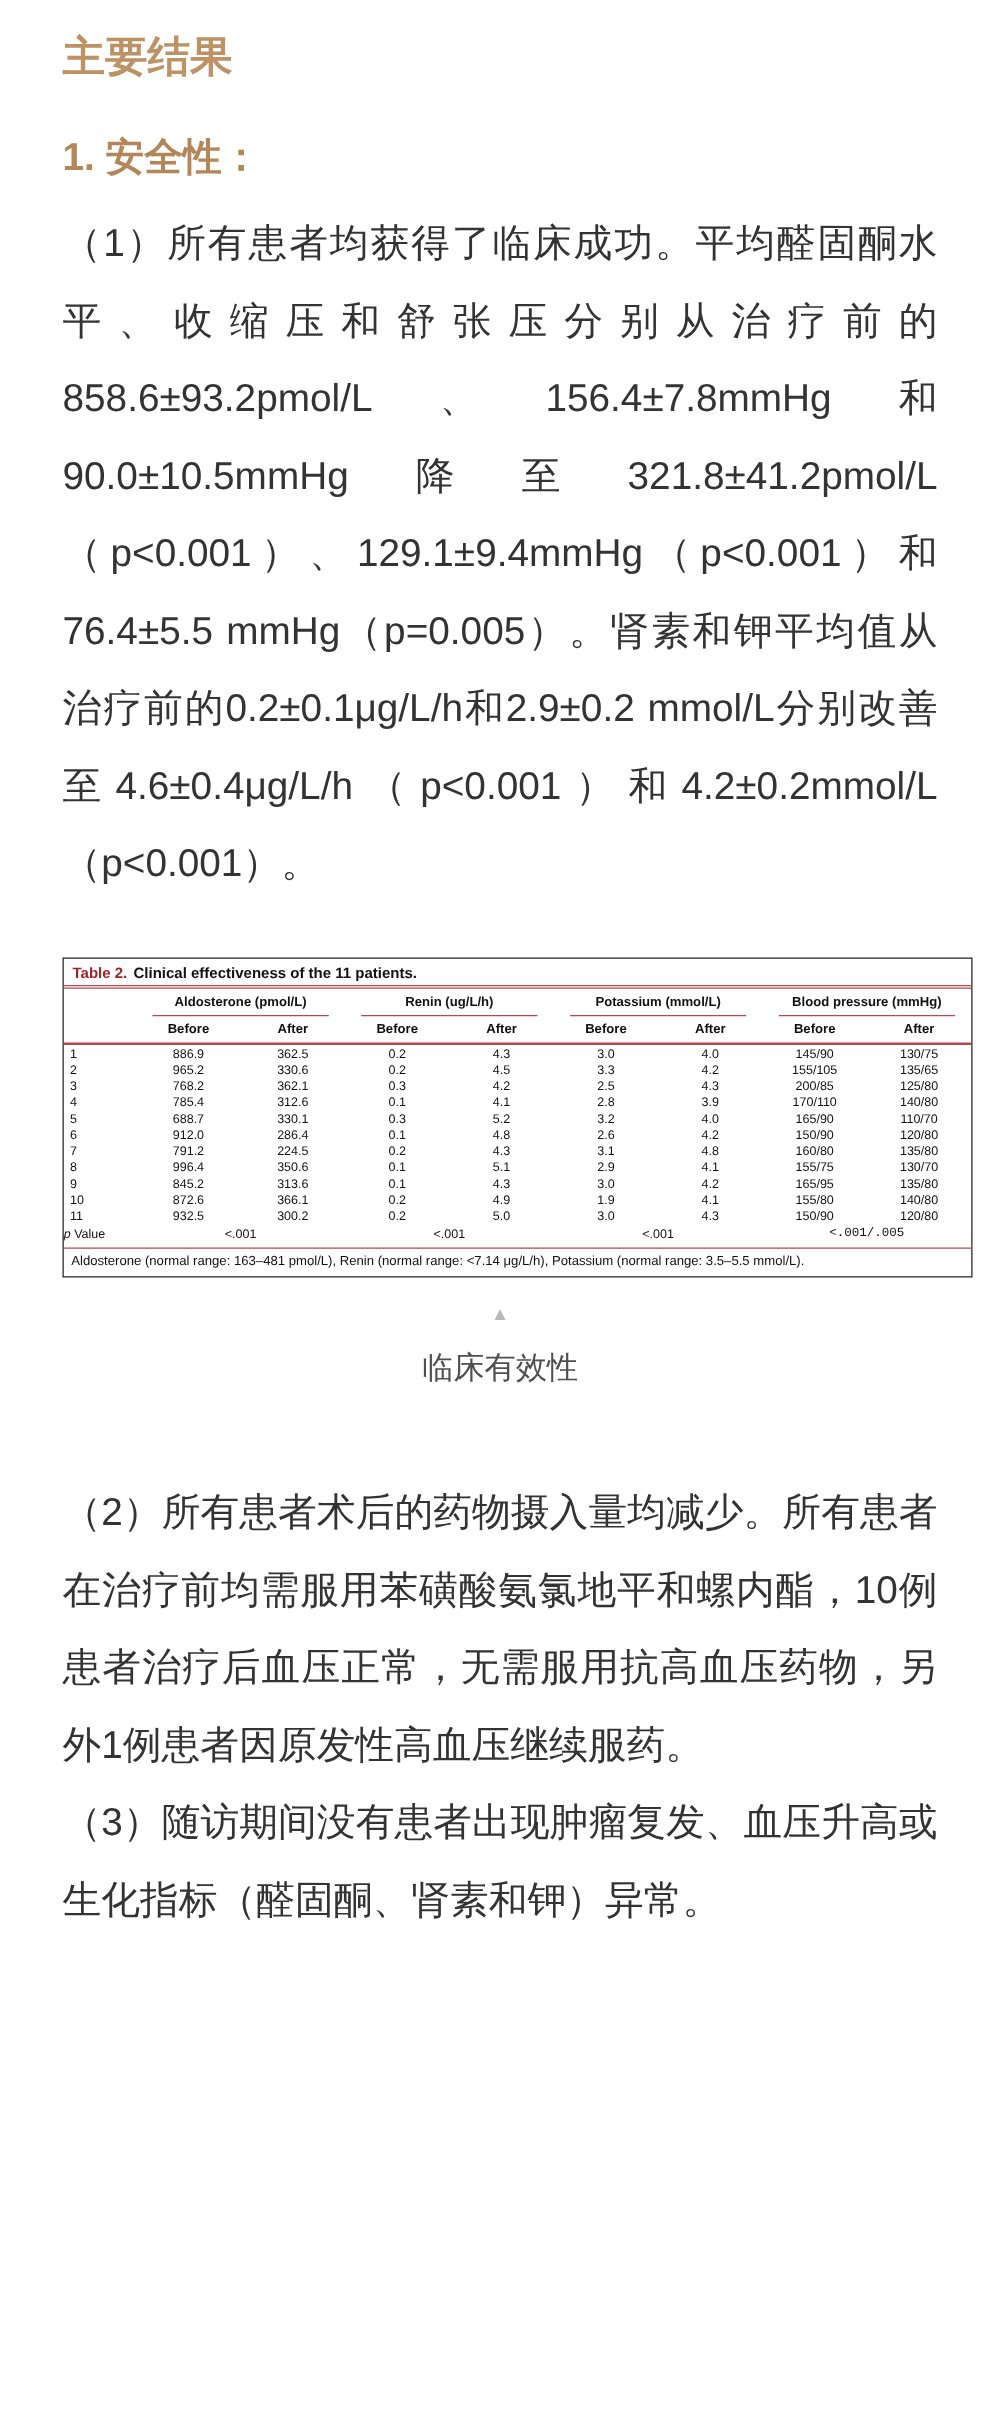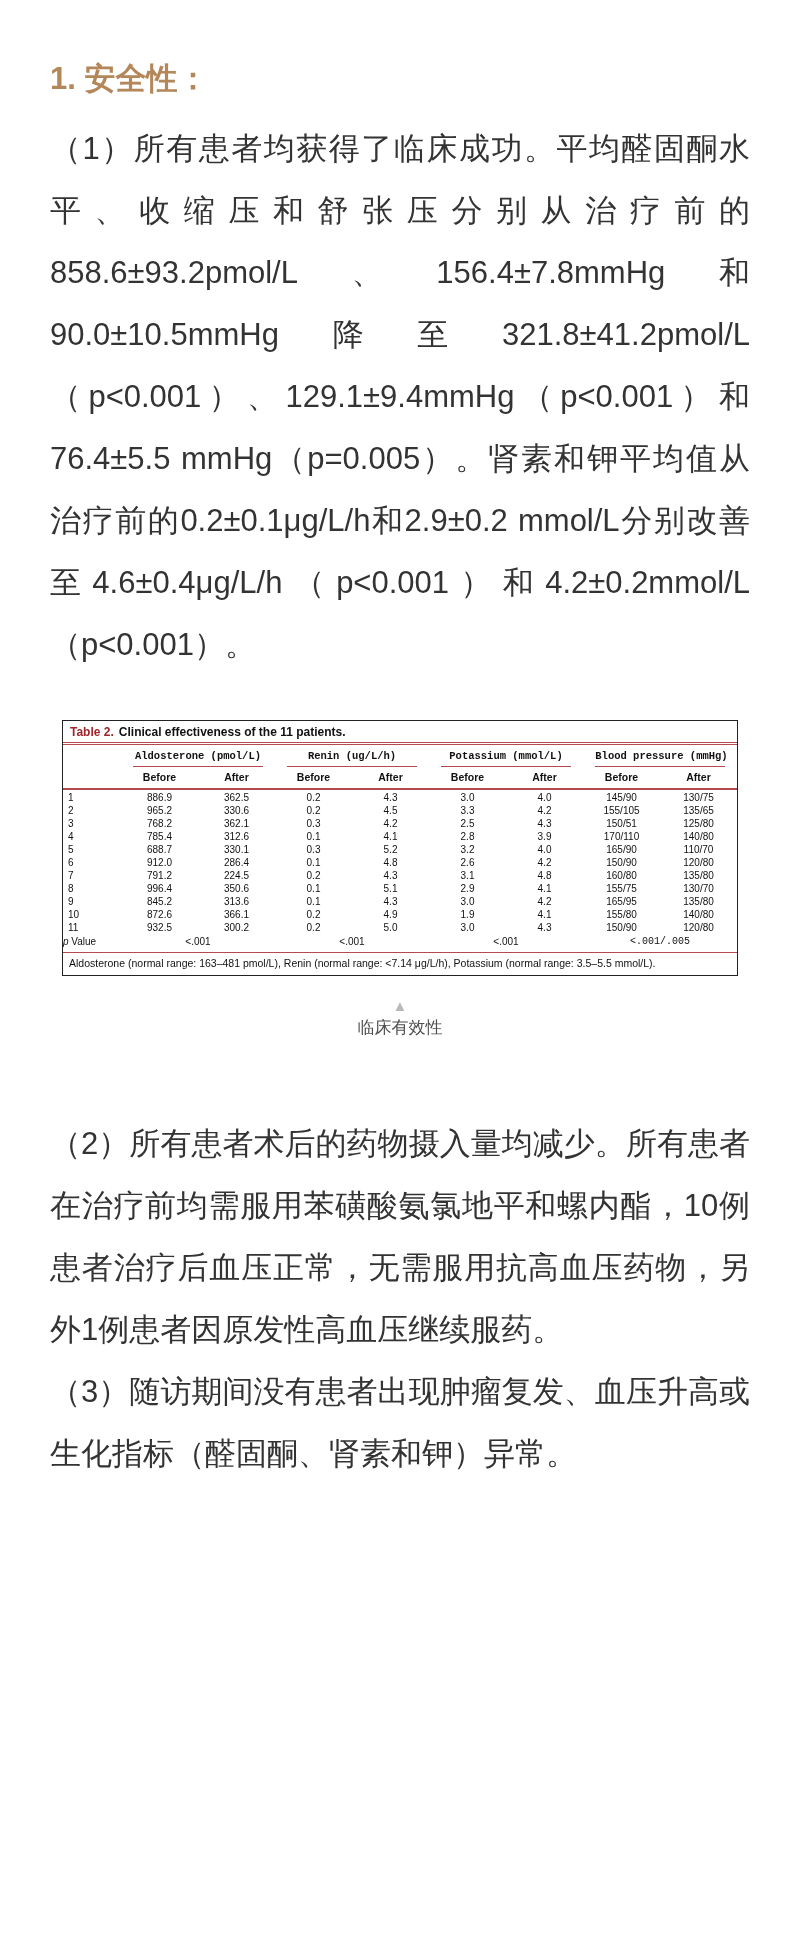--- a/index.html
+++ b/index.html
@@ -40,58 +40,59 @@
     color:var(--body-text);
     text-align:justify;
     text-justify:inter-character;
     margin:0;
   }
   p.body-para + p.body-para{margin-top:0;}
 
   
   figure.table-figure{margin:44px 0 70px;}
   .paper-table{
-    width:676px;margin:0 auto;
+    width:728px;margin:0 auto;
     border:1.5px solid #222;
     color:var(--table-text);
     font-family:"Liberation Sans","DejaVu Sans",sans-serif;
     background:#fff;
   }
   .tbl-title{font-size:12px;font-weight:bold;padding:4px 7px 3px;letter-spacing:0;}
   .tbl-title .red{color:var(--table-red);margin-right:5px;}
   .double-rule{height:3px;border-top:1px solid var(--rule-red);border-bottom:1px solid var(--rule-red);}
   .tbl-grid{display:grid;grid-template-columns:58px repeat(8,1fr);align-items:end;}
   .cell{font-size:10px;line-height:13px;text-align:center;white-space:nowrap;}
-  .cell.group{padding-top:3px;font-family:Liberation Mono, monospace;}
+  .cell.group{padding-top:3px;}
   .group-label{
     display:inline-block;width:84%;
     font-size:10.5px;font-weight:bold;line-height:12px;
     padding:2px 0 4px;border-bottom:1.5px solid var(--rule-red);
   }
   .cell.sub{font-weight:bold;font-size:10.5px;padding:4px 0 4px;}
   .rule{grid-column:span 9;}
   .rule.thick{border-top:2.5px solid var(--rule-red);height:3px;}
   .rule.thin{border-top:1.5px solid var(--rule-red);height:2px;margin-top:2px;}
   .cell.rowlabel{text-align:left;padding-left:5px;}
   .cell.val{padding:0;}
   .cell.pv{padding:1px 0 2px;}
   .tbl-footnote{font-size:10.5px;line-height:13px;padding:3px 6px 5px;white-space:nowrap;}
 
   
   .figure-caption-wrap{text-align:center;margin-top:22px;}
   .triangle{font-size:15px;line-height:15px;color:var(--triangle-gray);display:block;}
-  .caption-text{display:block;margin-top:0;font-size:17px;line-height:30px;color:var(--caption-gray);}
+  .caption-text{display:block;margin-top:20px;font-size:25px;line-height:30px;color:var(--caption-gray);}
 
   .after-figure{margin-top:8px;}
 </style>
 </head>
 <body>
 
 <main>
 
+  <h1 class="page-title">主要结果</h1>
 
   <h2 class="section-heading">1. 安全性：</h2>
 
   <p class="body-para">（1）所有患者均获得了临床成功。平均醛固酮水平、收缩压和舒张压分别从治疗前的858.6±93.2pmol/L、156.4±7.8mmHg和90.0±10.5mmHg降至321.8±41.2pmol/L（p&lt;0.001）、129.1±9.4mmHg（p&lt;0.001）和76.4±5.5 mmHg（p=0.005）。肾素和钾平均值从治疗前的0.2±0.1μg/L/h和2.9±0.2 mmol/L分别改善至4.6±0.4μg/L/h（p&lt;0.001）和4.2±0.2mmol/L（p&lt;0.001）。</p>
 
   <figure class="table-figure">
     <div class="paper-table">
       <div class="tbl-title">
         <span class="red">Table 2.</span><span>Clinical effectiveness of the 11 patients.</span>
       </div>
@@ -130,21 +131,21 @@
           <div class="cell val">4.2</div>
           <div class="cell val">155/105</div>
           <div class="cell val">135/65</div>
           <div class="cell rowlabel">3</div>
           <div class="cell val">768.2</div>
           <div class="cell val">362.1</div>
           <div class="cell val">0.3</div>
           <div class="cell val">4.2</div>
           <div class="cell val">2.5</div>
           <div class="cell val">4.3</div>
-          <div class="cell val">150/51</div>
+          <div class="cell val">200/85</div>
           <div class="cell val">125/80</div>
           <div class="cell rowlabel">4</div>
           <div class="cell val">785.4</div>
           <div class="cell val">312.6</div>
           <div class="cell val">0.1</div>
           <div class="cell val">4.1</div>
           <div class="cell val">2.8</div>
           <div class="cell val">3.9</div>
           <div class="cell val">170/110</div>
           <div class="cell val">140/80</div>

